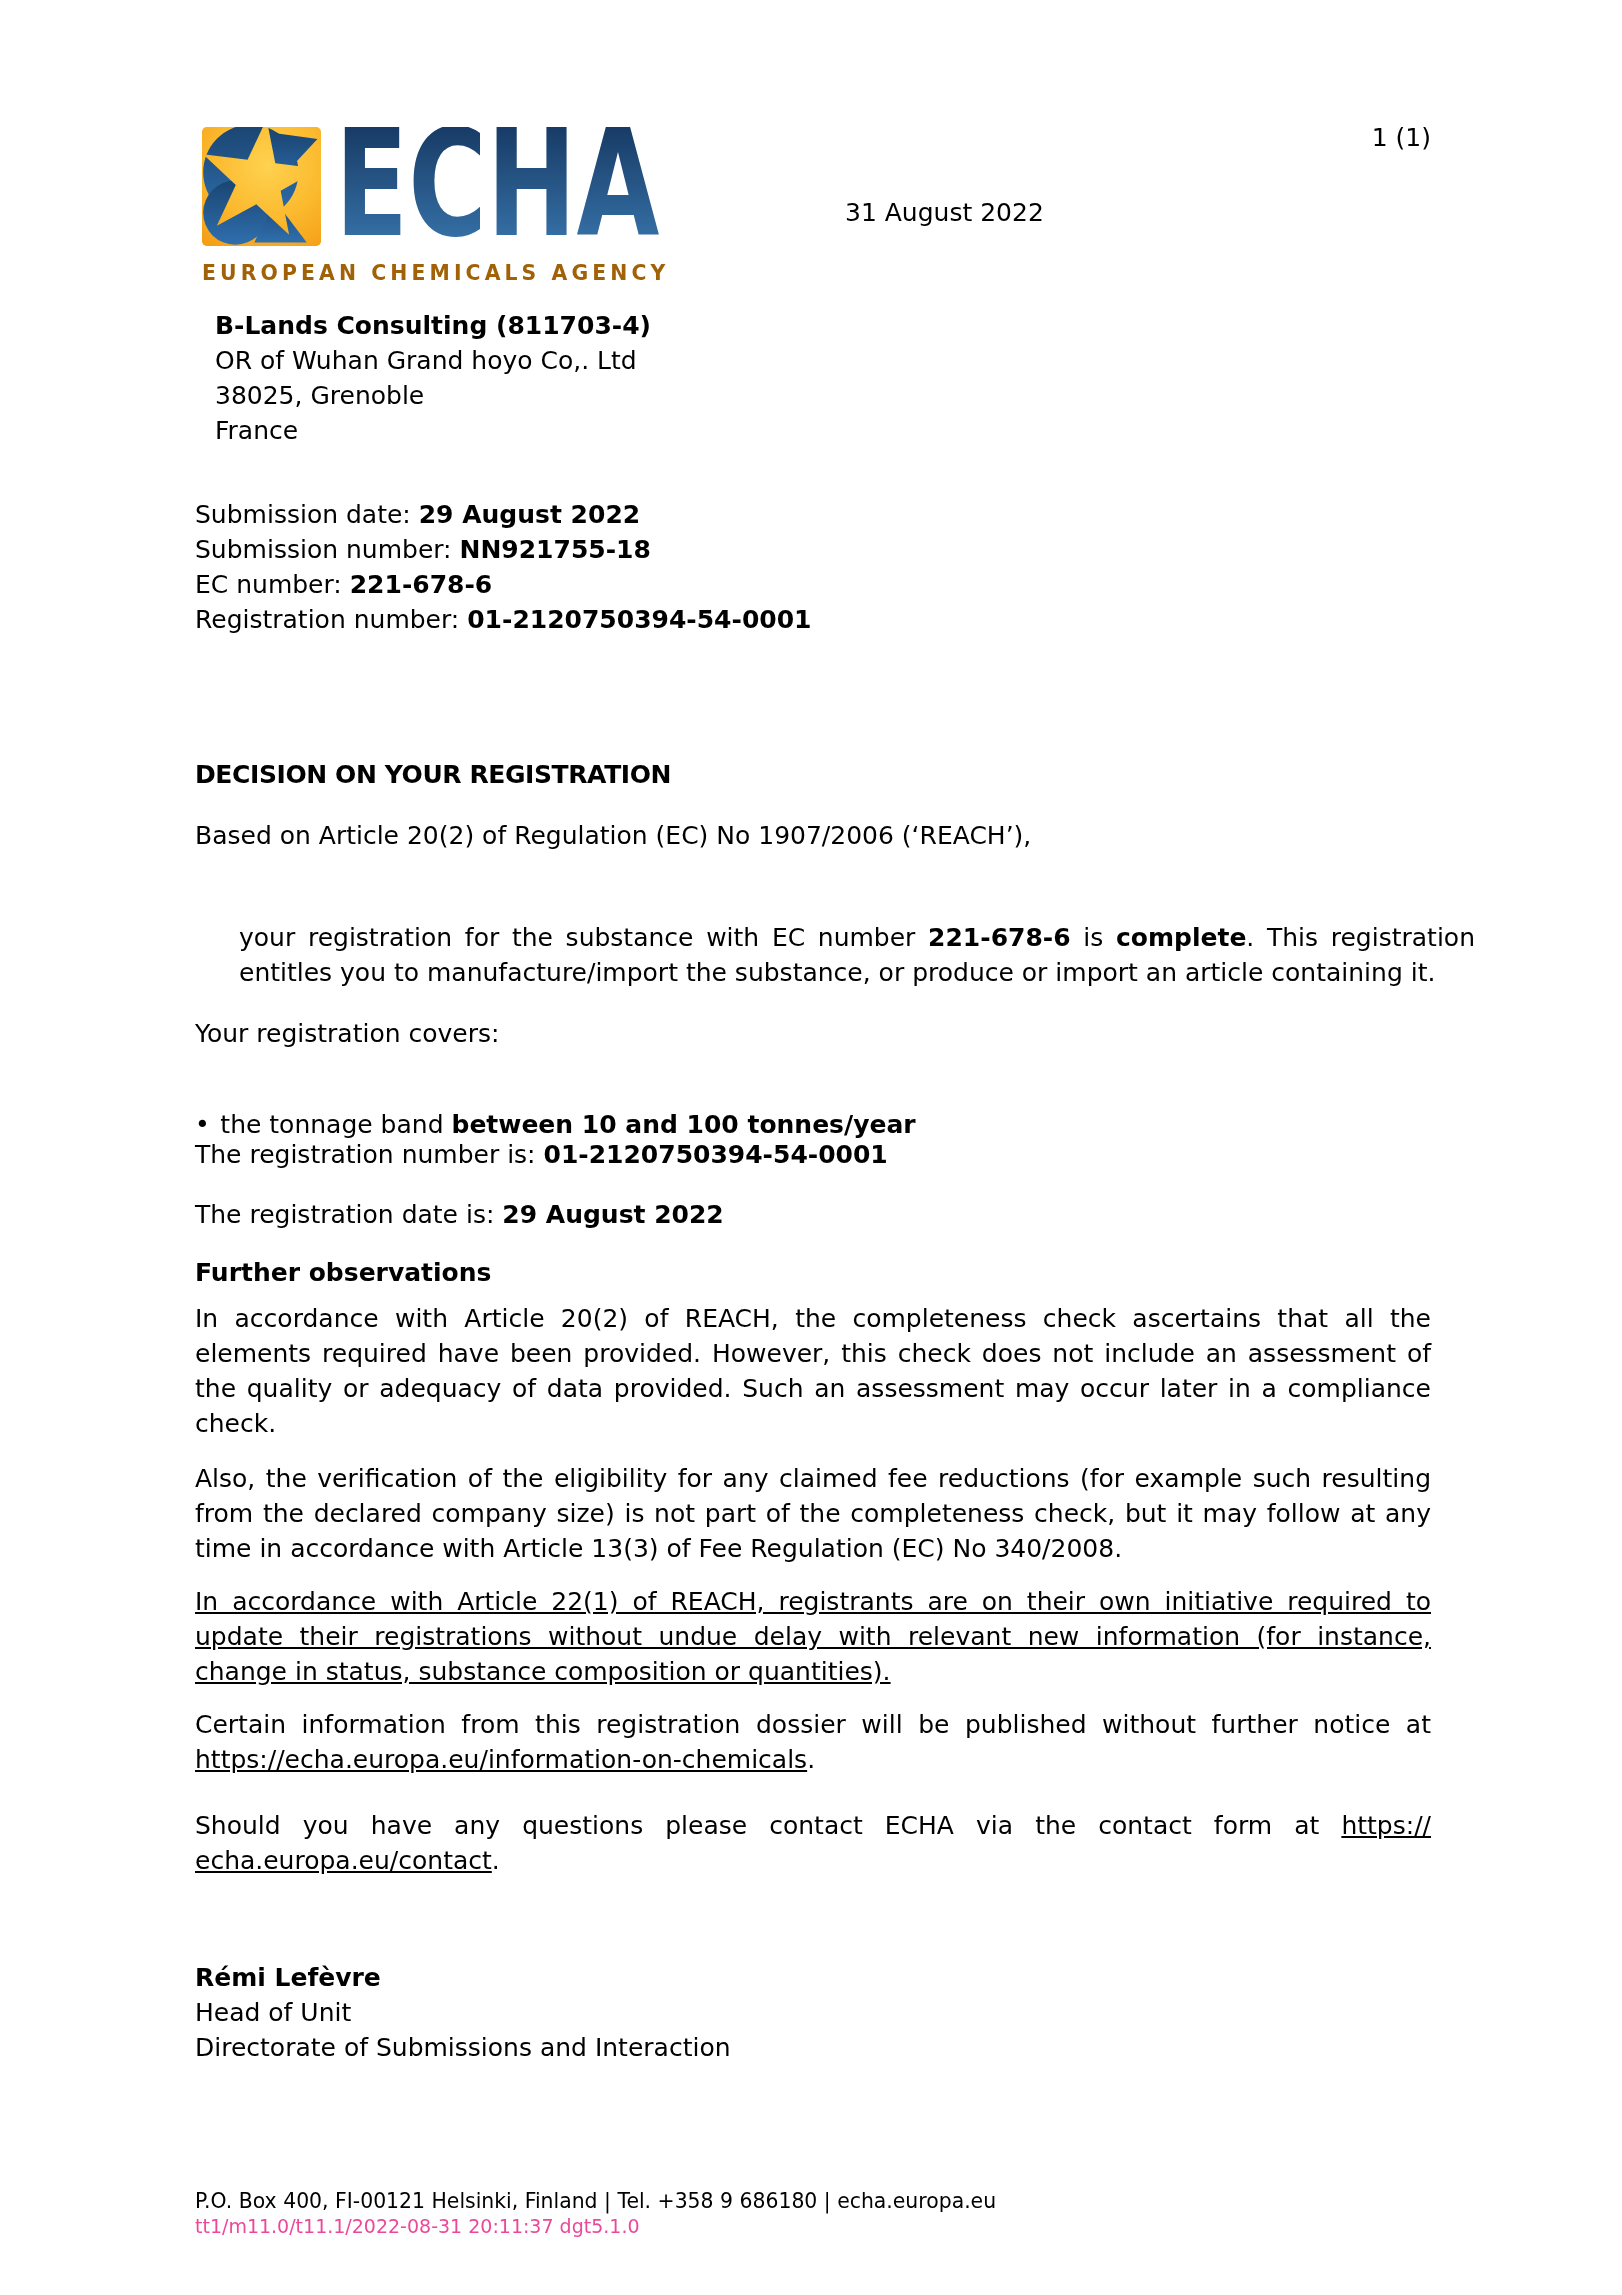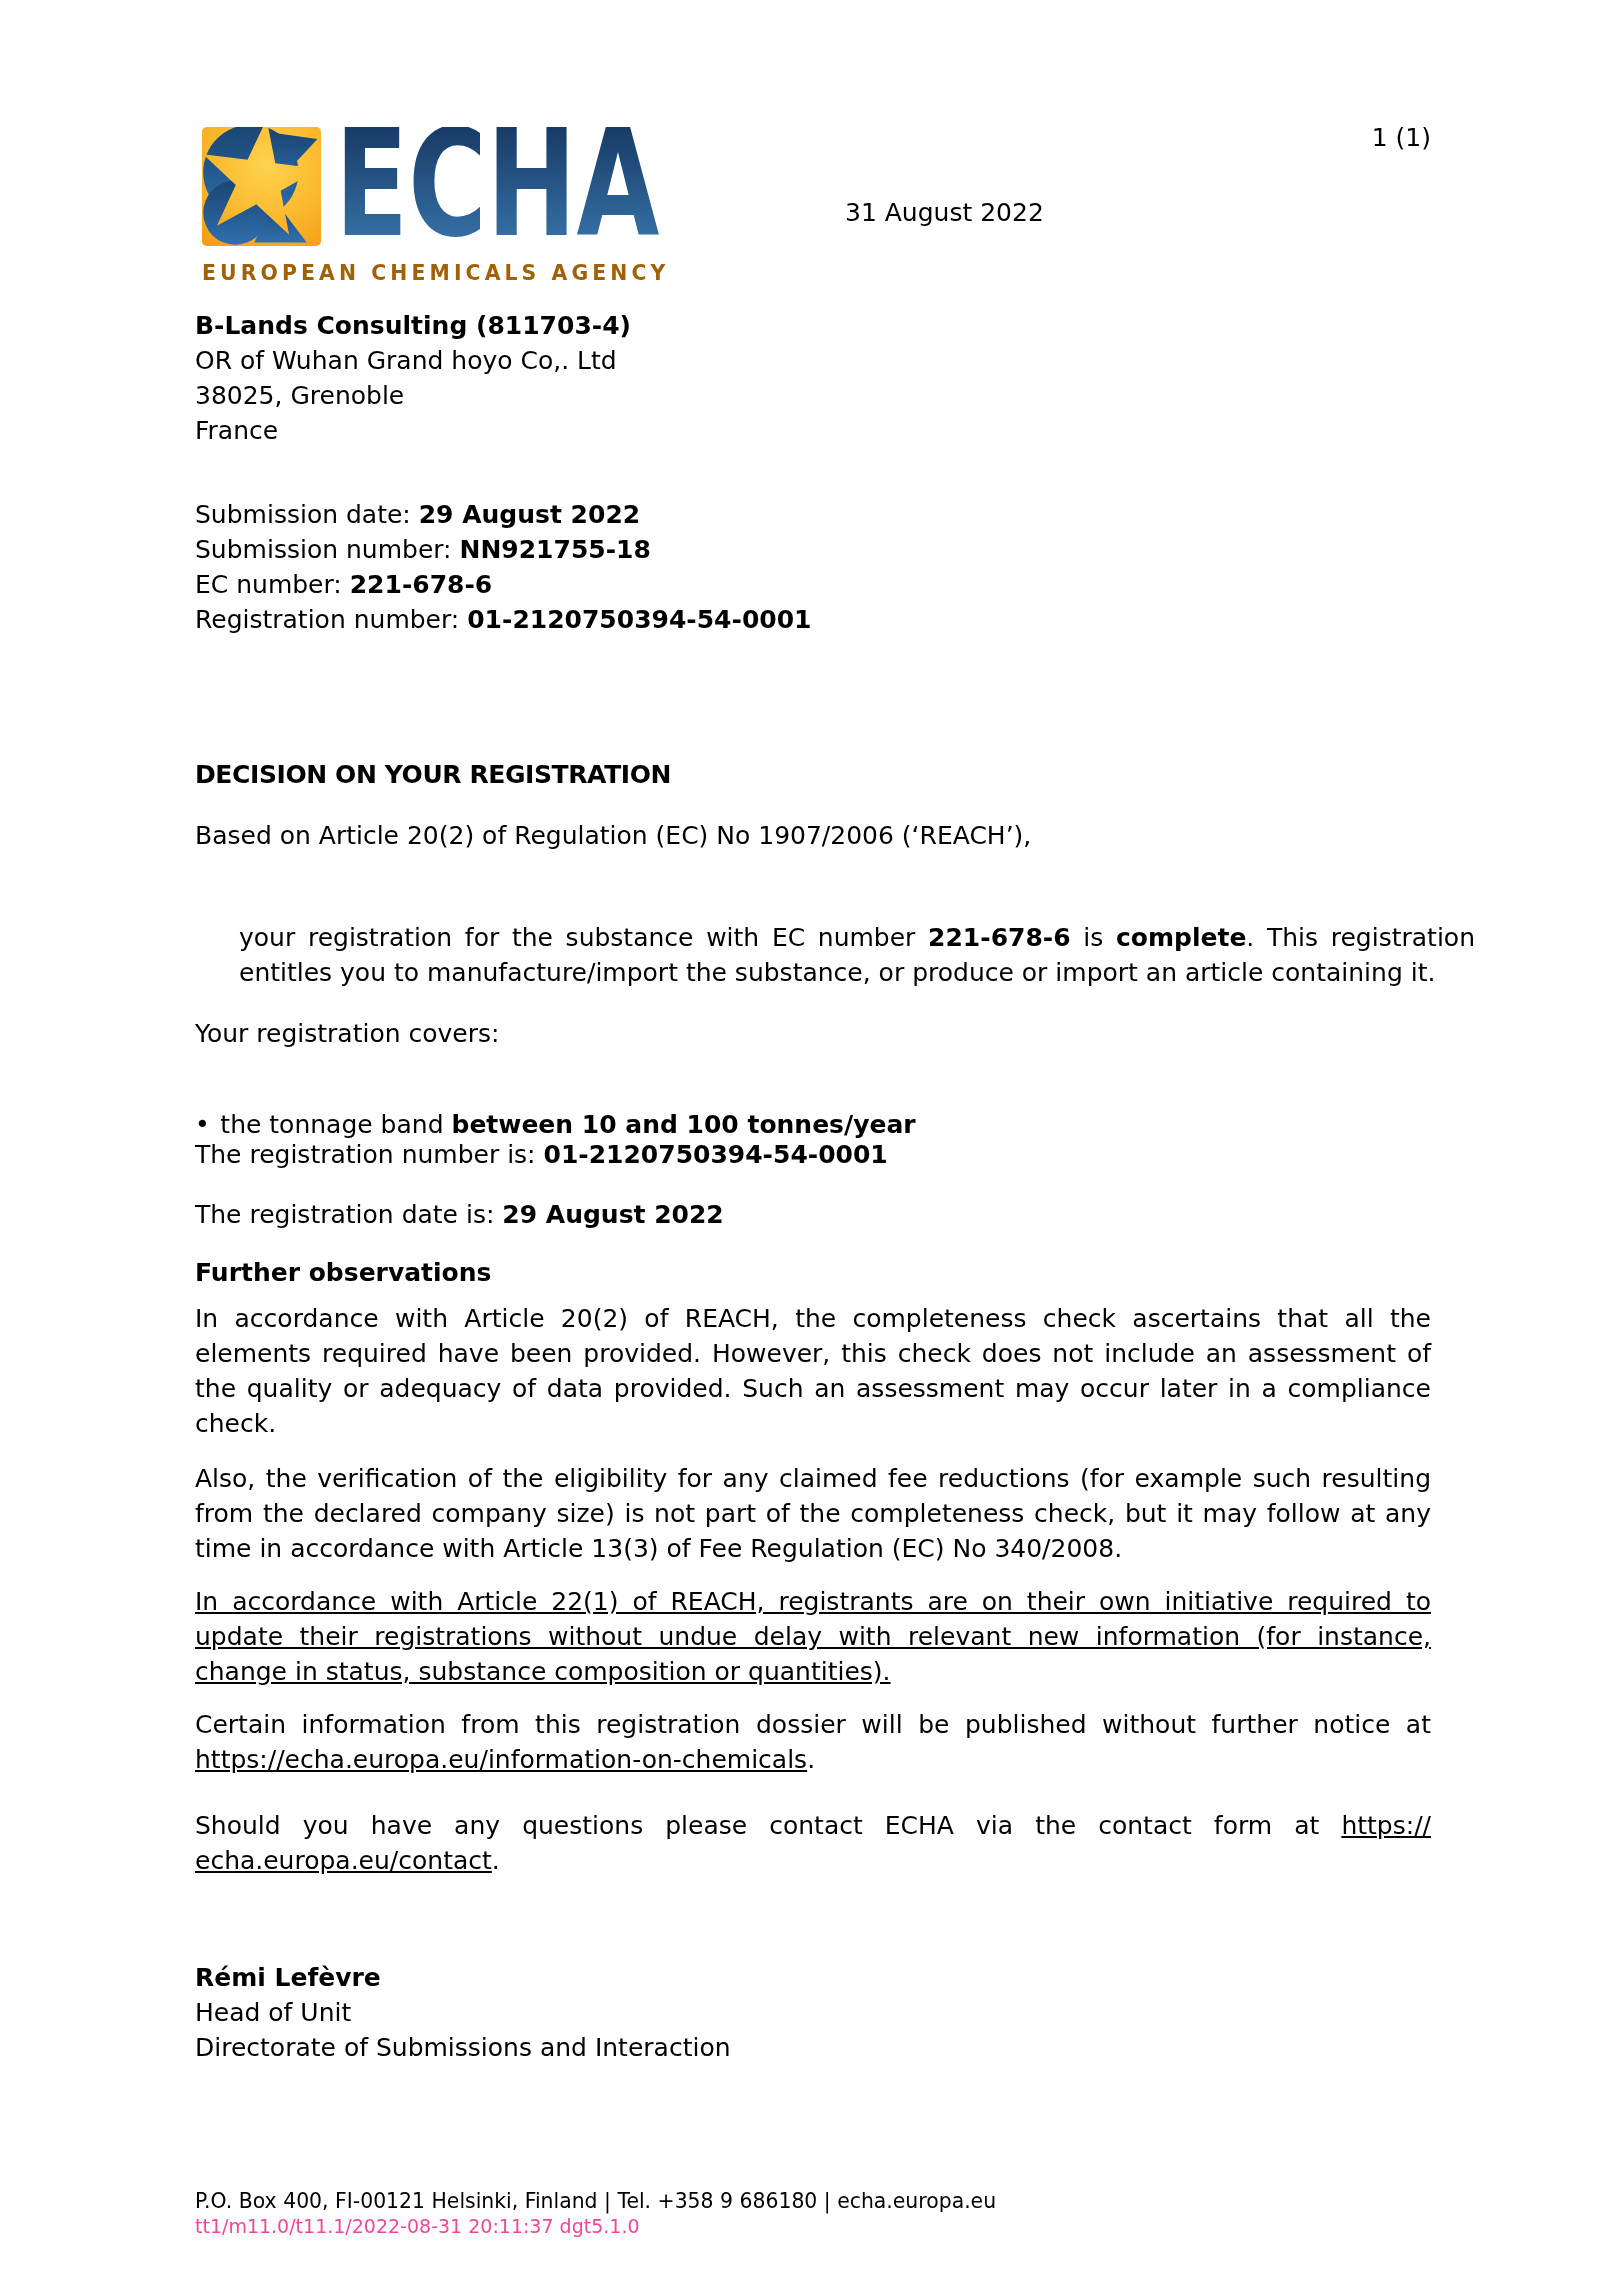--- a/index.html
+++ b/index.html
@@ -21,21 +21,21 @@
   .logo-icon{display:block;}
   .wordmark-svg{display:block;margin-left:13.6px;}
   .logo-subtitle{
     display:block;margin-top:15px;
     font-size:20.4px;font-weight:bold;letter-spacing:4.1px;
     color:#a16207;white-space:nowrap;
   }
   .page-number{position:absolute;left:195px;top:123px;width:1236px;text-align:right;line-height:30px;}
   .letter-date{position:absolute;left:845px;top:198px;line-height:30px;}
   
-  .addr{top:308px;}
+  .addr{top:308px;margin-left:20px;}
   .meta{top:497px;}
   .heading-decision{top:757px;font-weight:bold;letter-spacing:-0.4px;}
   .p-based{top:818px;}
   .p-complete{top:920px;margin-left:44px;}
   .p-covers{top:1016px;}
   .p-bullet{top:1076px;margin-top:31px;}
   .p-regnum{top:1137px;}
   .p-regdate{top:1197px;}
   .heading-further{top:1255px;font-weight:bold;}
   .p-check{top:1301px;}

